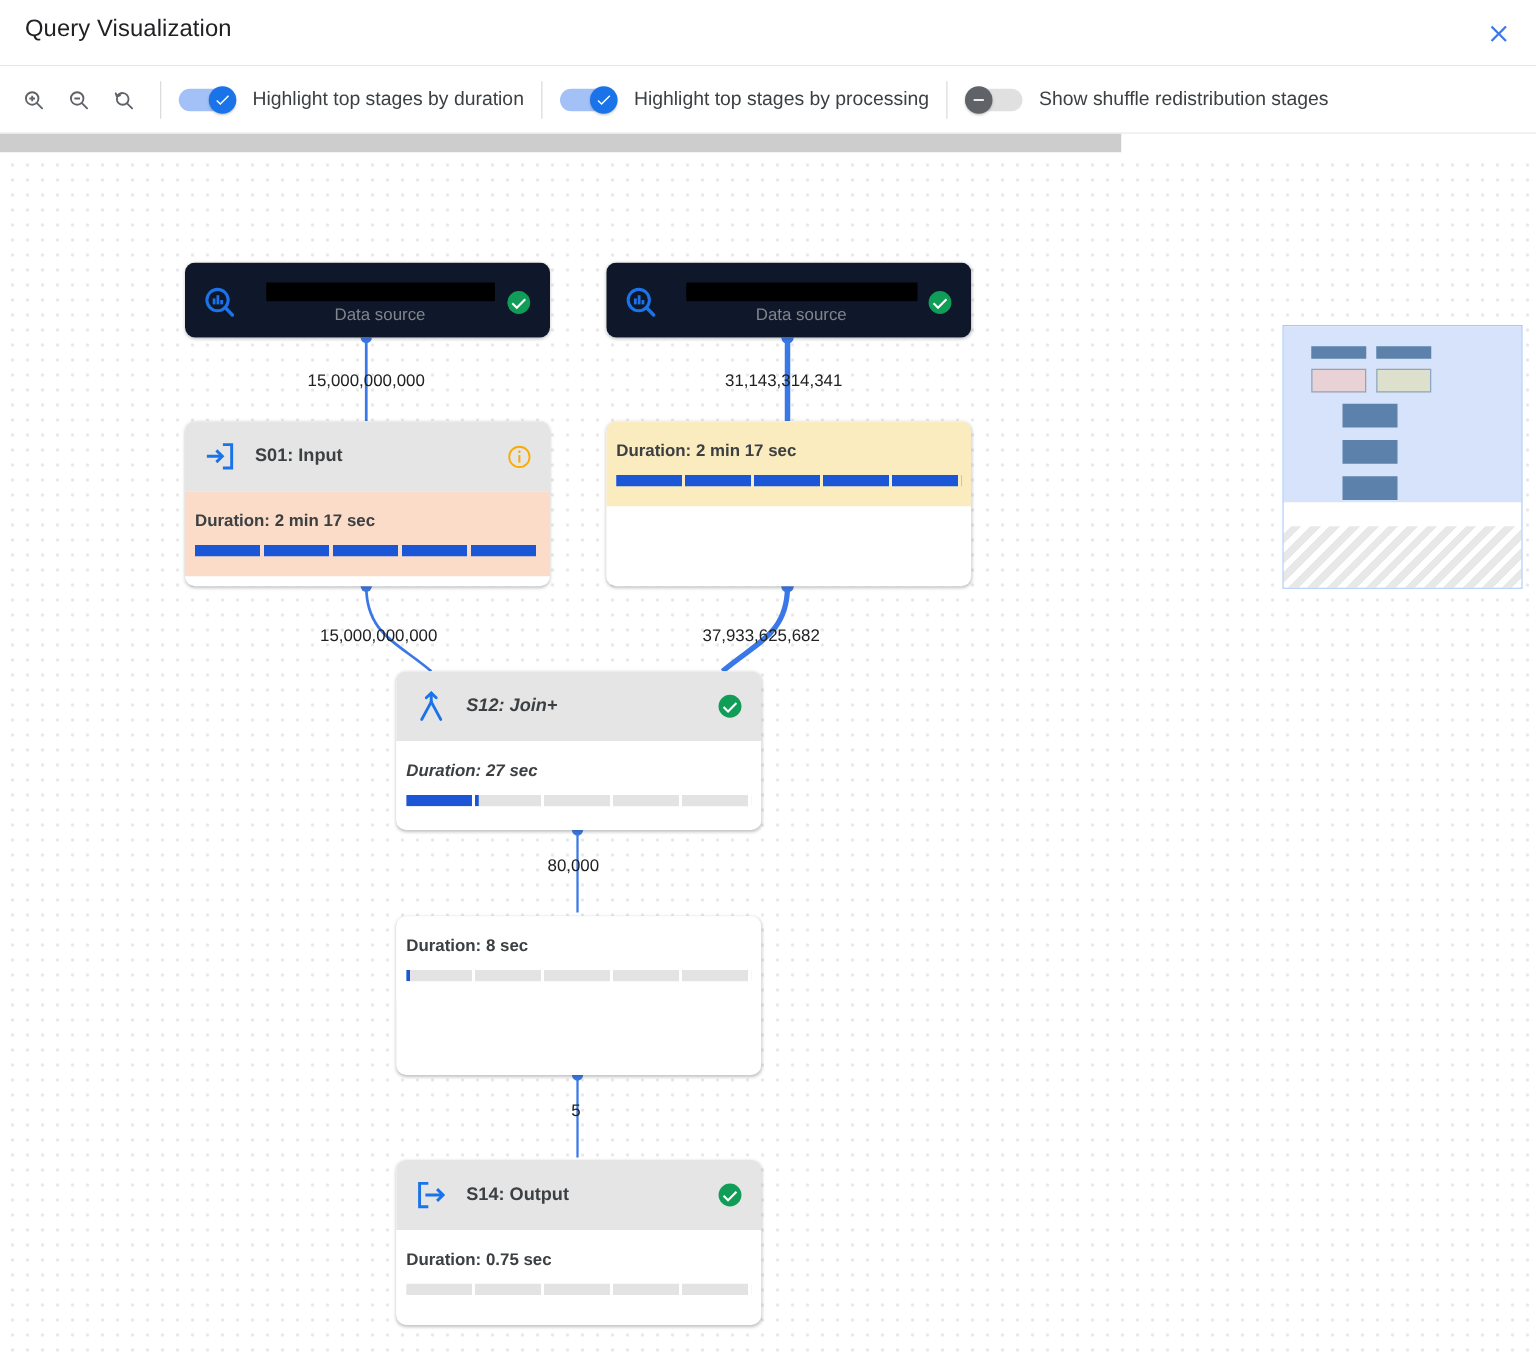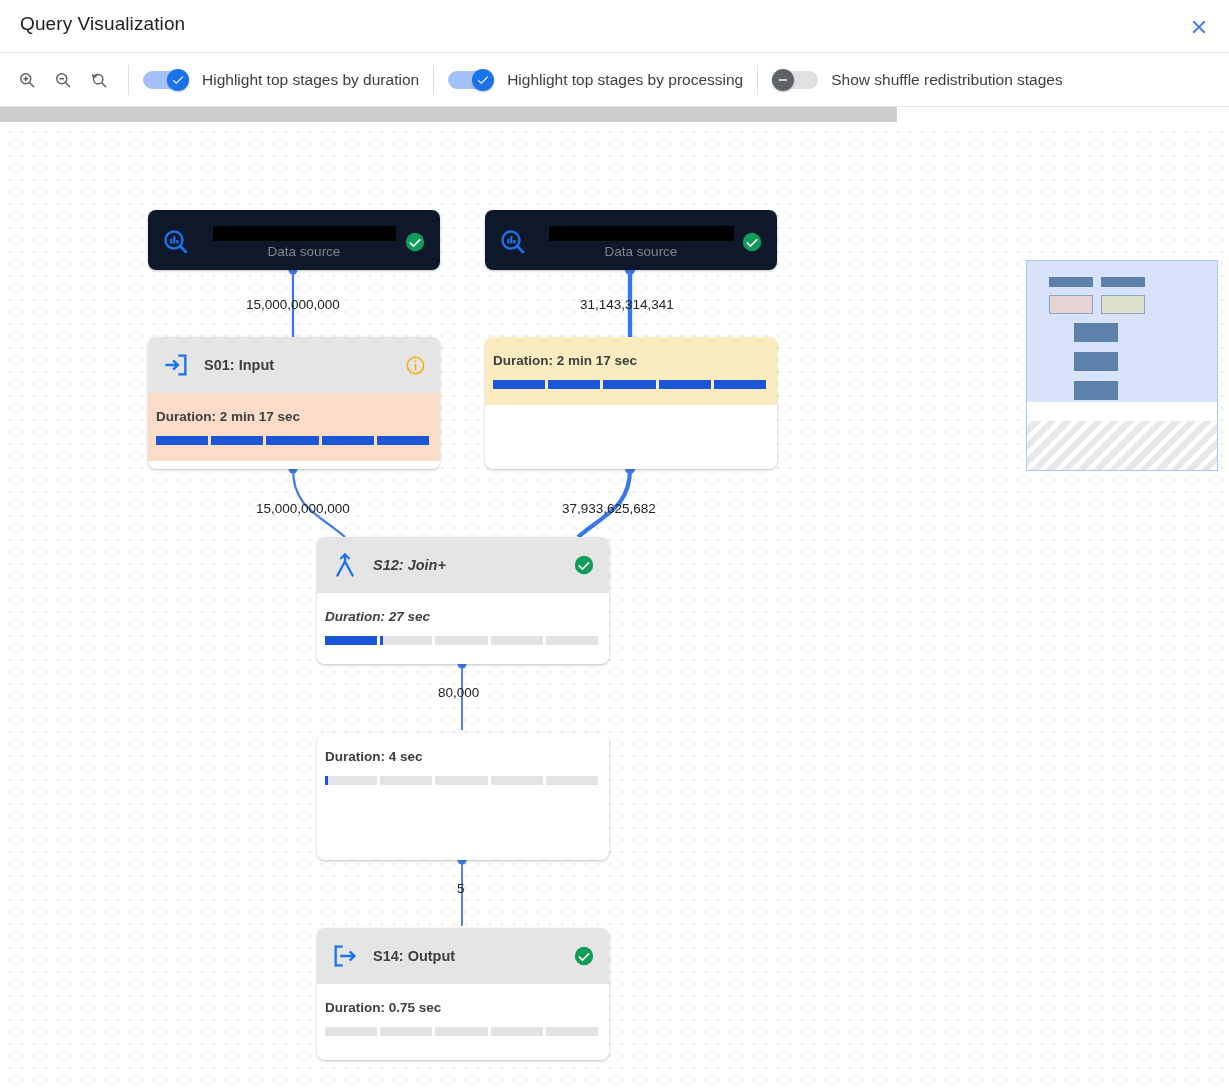--- a/index.html
+++ b/index.html
@@ -387,21 +387,21 @@
       <div class="bar">
         <div class="fillinner" style="width:21%; overflow:hidden;">
           <div class="fill" style="width:476%"></div>
         </div>
       </div>
     </div>
   </div>
 
   <div class="node" style="left:317px; top:611px; width:292px; height:127px;">
     <div class="node-body plain">
-      <div class="dur">Duration: 4 sec</div>
+      <div class="dur">Duration: 8 sec</div>
       <div class="bar">
         <div class="fillinner" style="width:1%; overflow:hidden;">
           <div class="fill" style="width:10000%"></div>
         </div>
       </div>
     </div>
   </div>
 
   <div class="node" style="left:317px; top:806px; width:292px; height:132px;">
     <div class="node-head">

